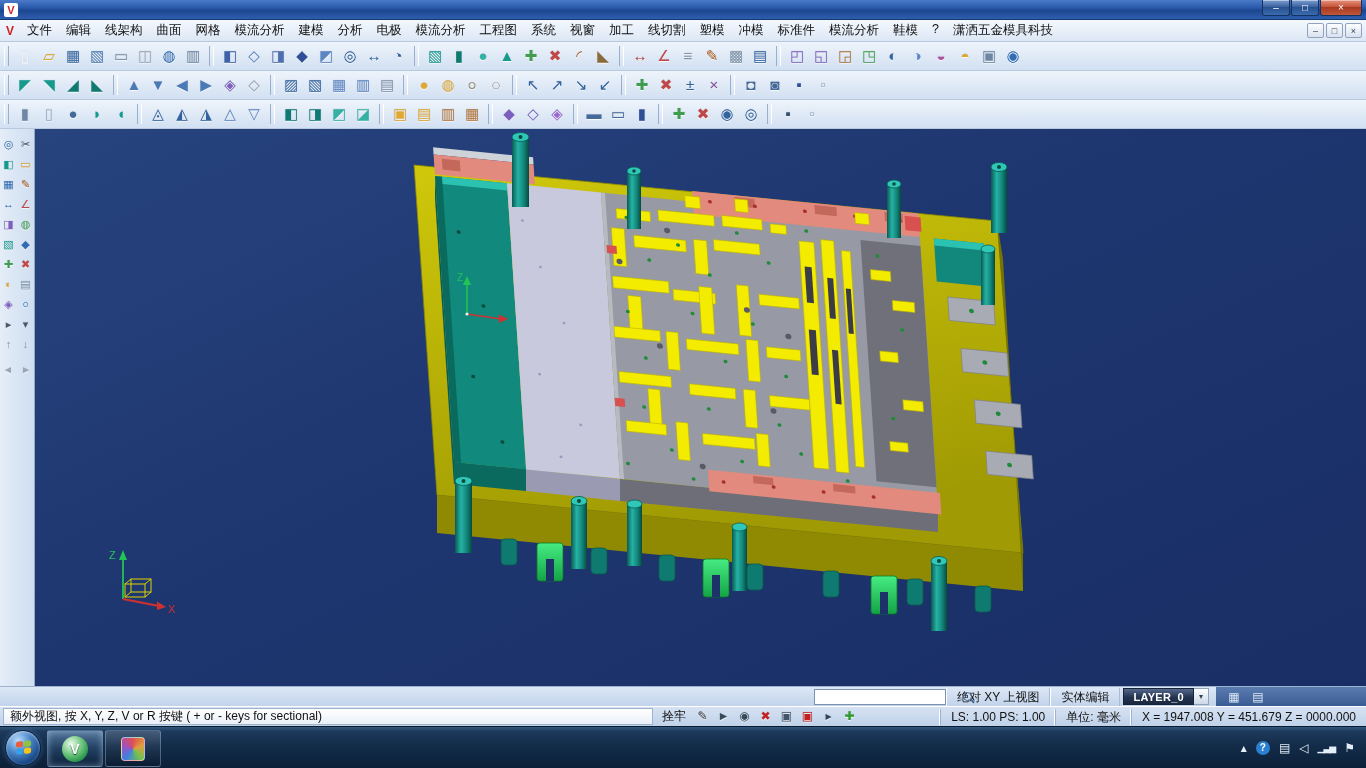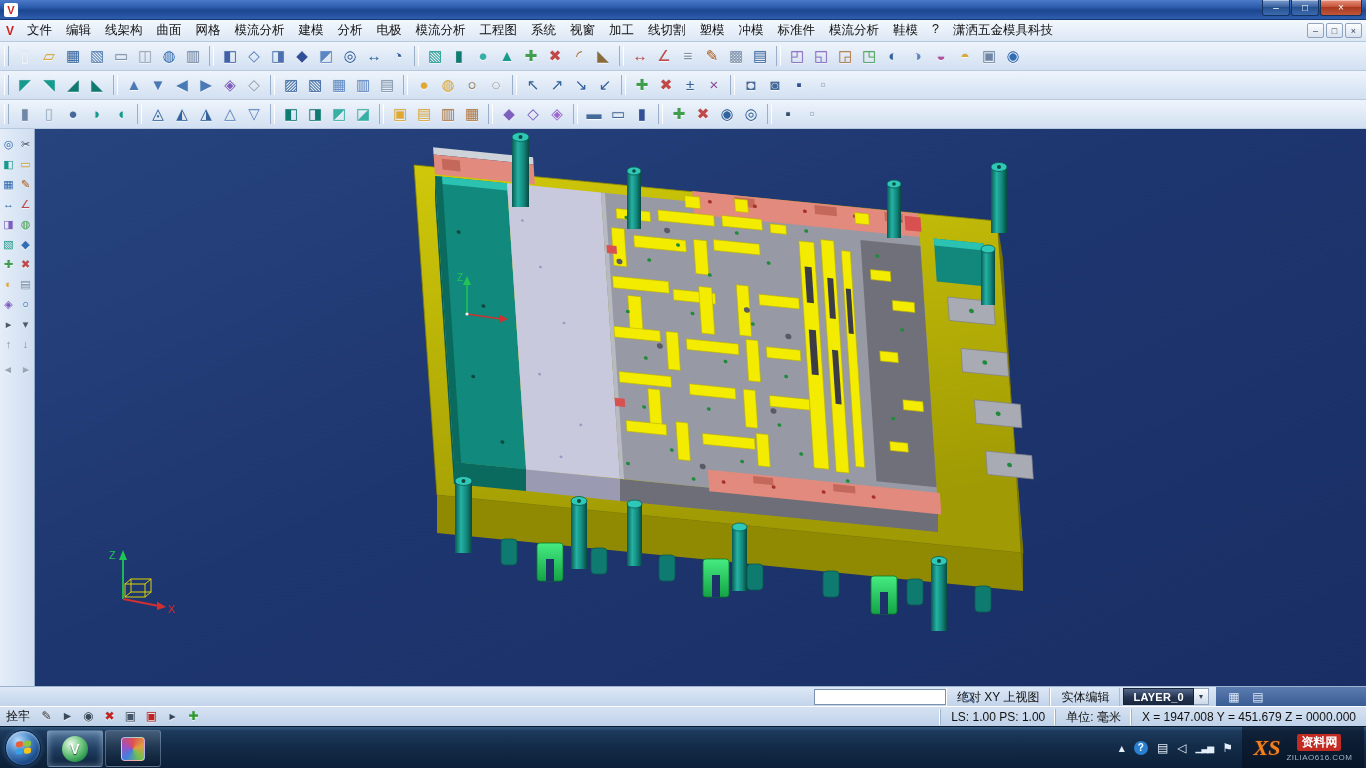--- a/index.html
+++ b/index.html
@@ -584,20 +584,21 @@
       <span class="layerbtn">LAYER_0</span>
       <span class="dropbtn">▾</span>
     </div>
     <div class="panel-right" id="panelIcons">
         <span class="ticon" style="color: rgb(220, 232, 246);">▦</span>
         <span class="ticon" style="color: rgb(220, 232, 246);">▤</span>
       </div>
   </div>
 
   <div class="statusrow">
+    <div class="msgbox">额外视图, 按 X, Y, Z, V or R 按键 ( + or - keys for sectional)</div>
     <span class="lock-label">拴牢</span>
     <div id="statusIcons">
         <span class="ticon" style="color: rgb(58, 58, 58);">✎</span>
         <span class="ticon" style="color: rgb(58, 74, 90);">►</span>
         <span class="ticon" style="color: rgb(58, 74, 90);">◉</span>
         <span class="ticon" style="color: rgb(194, 34, 34);">✖</span>
         <span class="ticon" style="color: rgb(68, 86, 106);">▣</span>
         <span class="ticon" style="color: rgb(194, 34, 34);">▣</span>
         <span class="ticon" style="color: rgb(52, 69, 90);">▸</span>
         <span class="ticon" style="color: rgb(42, 154, 42);">✚</span>
@@ -627,22 +628,15 @@
         </div>
       </div>
     <div class="tray" id="trayIcons">
         <span class="tray-ico">▴</span>
         <span class="tray-ico qmark">?</span>
         <span class="tray-ico">▤</span>
         <span class="tray-ico">◁</span>
         <span class="tray-ico bars">▁▃▅</span>
         <span class="tray-ico">⚑</span>
       </div>
-    <div class="watermark">
-      <span class="wm-xs">XS</span>
-      <span class="wm-col">
-        <span class="wm-name">资料网</span>
-        <span class="wm-site">ZILIAO616.COM</span>
-      </span>
-    </div>
   </div>
 
 </div>
 
 </body></html>

